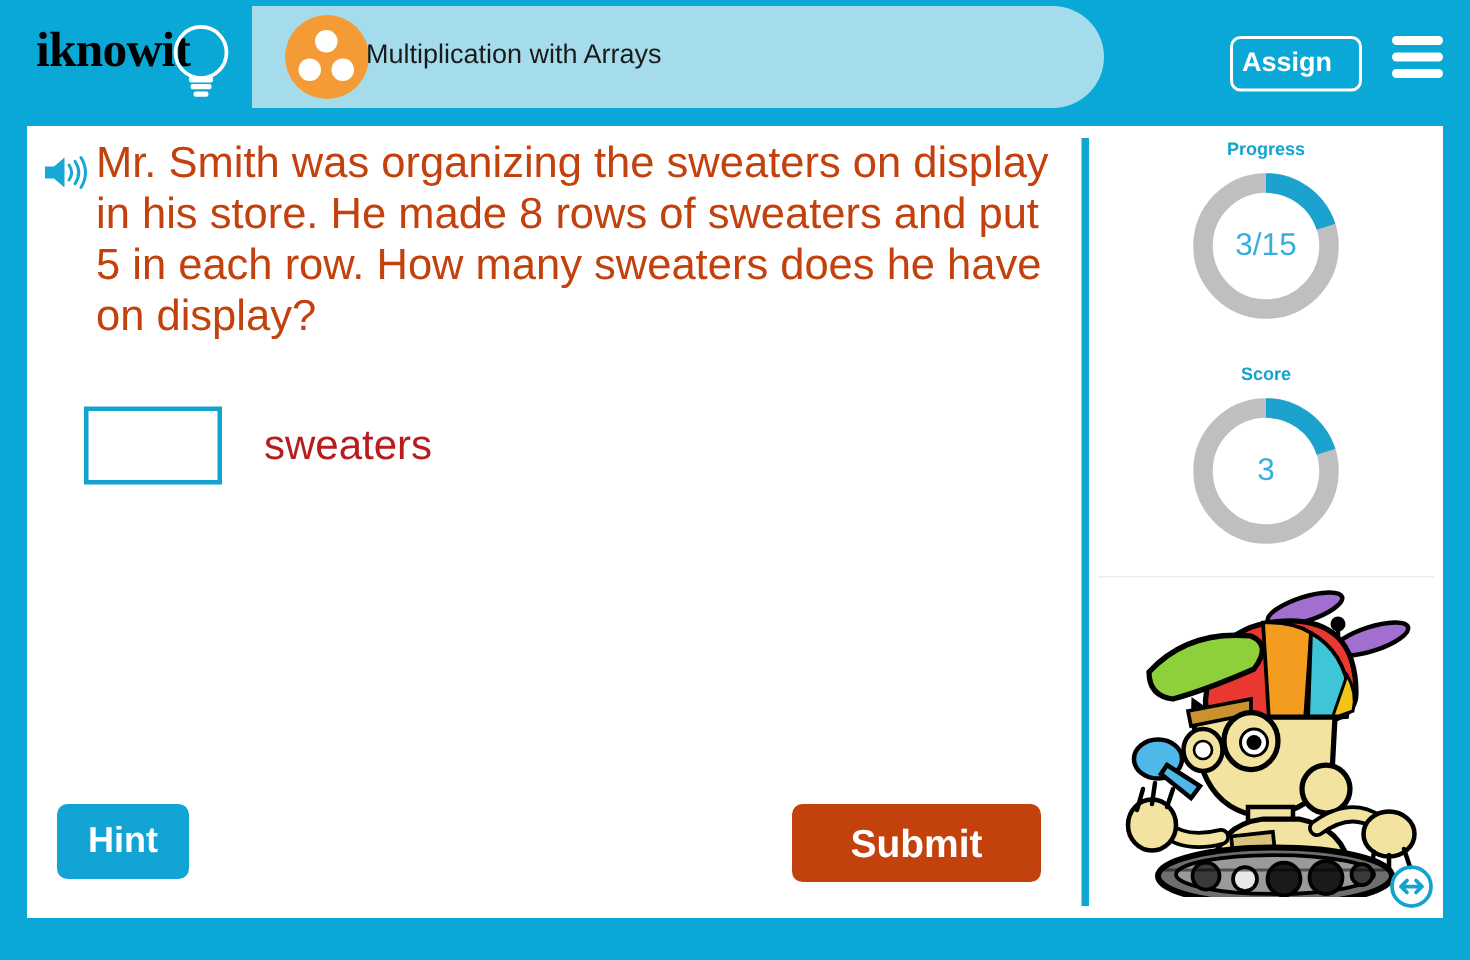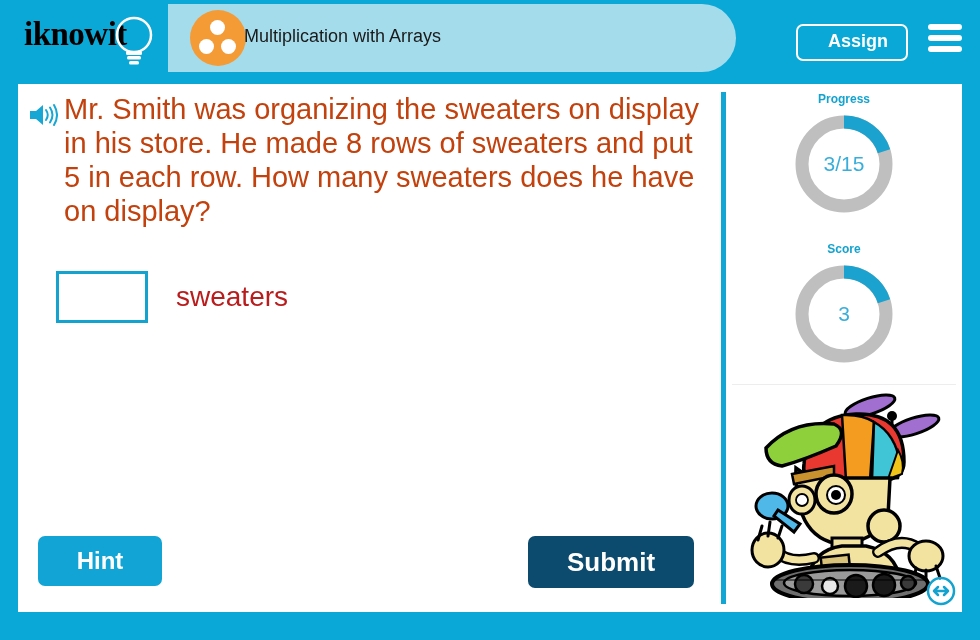--- a/index.html
+++ b/index.html
@@ -71,21 +71,21 @@
   #lesson-title {
     position: absolute;
     left: 244px; top: 26px;
     font-size: 18px;
     color: #1A1A1A;
     white-space: nowrap;
   }
   #assign-button {
     position: absolute;
     right: 72px; top: 24px;
-    padding: 5px 18px 7px 30px;
+    padding: 5px 18px 7px 6px;
     border: 2px solid #ffffff;
     border-radius: 7px;
     color: #ffffff;
     font-size: 18px;
     font-weight: bold;
     background: transparent;
     cursor: pointer;
     white-space: nowrap;
   }
   #menu-button {
@@ -163,35 +163,35 @@
     outline: none;
   }
   #answer-unit {
     font-size: 28px;
     color: #b91c1c;
     margin-left: 28px;
   }
   #hint-button {
     position: absolute;
     left: 20px; top: 452px;
-    width: 124px; height: 50px;
+    width: 88px; height: 50px;
     background: #11A4D5;
     border: none;
     border-radius: 7px;
     color: #ffffff;
     font-size: 24px;
     font-weight: bold;
     font-family: "Liberation Sans", sans-serif;
     cursor: pointer;
   }
   #submit-button {
     position: absolute;
     left: 510px; top: 452px;
     width: 166px; height: 52px;
-    background: #0c4a6e;
+    background: #c2410c;
     border: none;
     border-radius: 7px;
     color: #ffffff;
     font-size: 26px;
     font-weight: bold;
     font-family: "Liberation Sans", sans-serif;
     cursor: pointer;
   }
 
   

